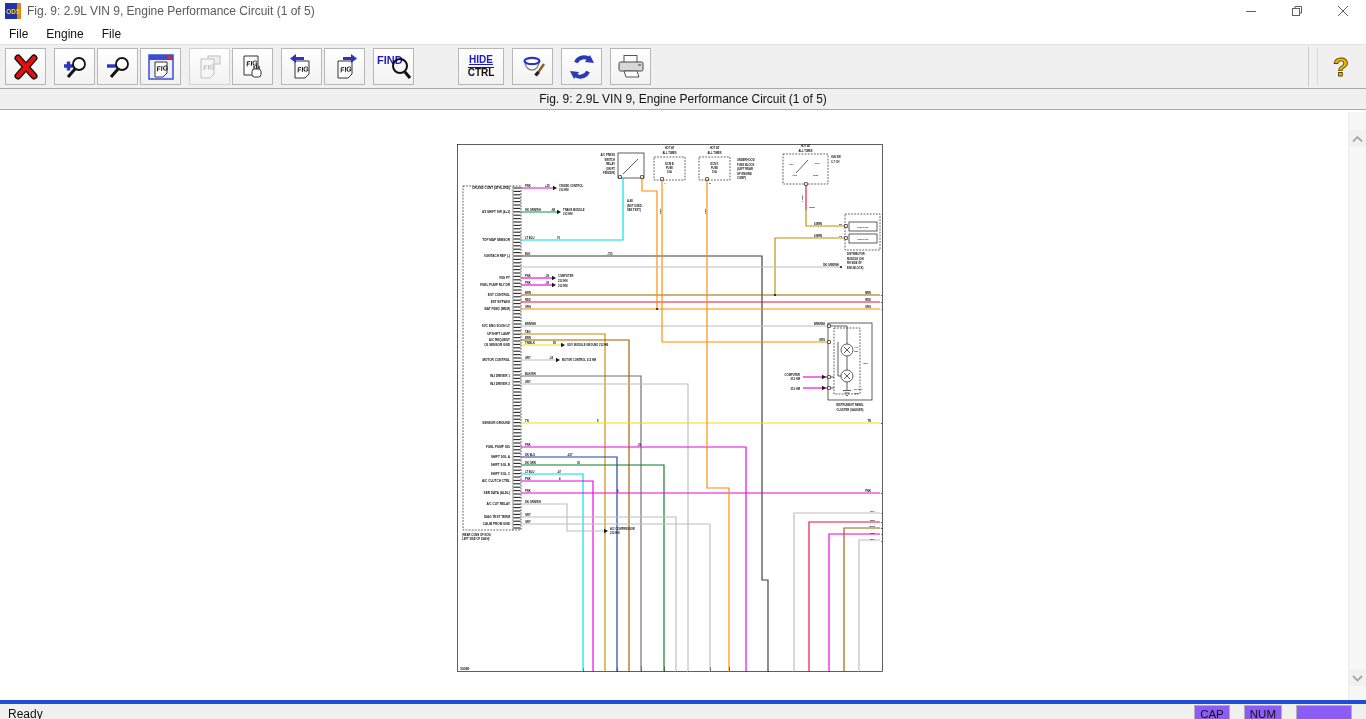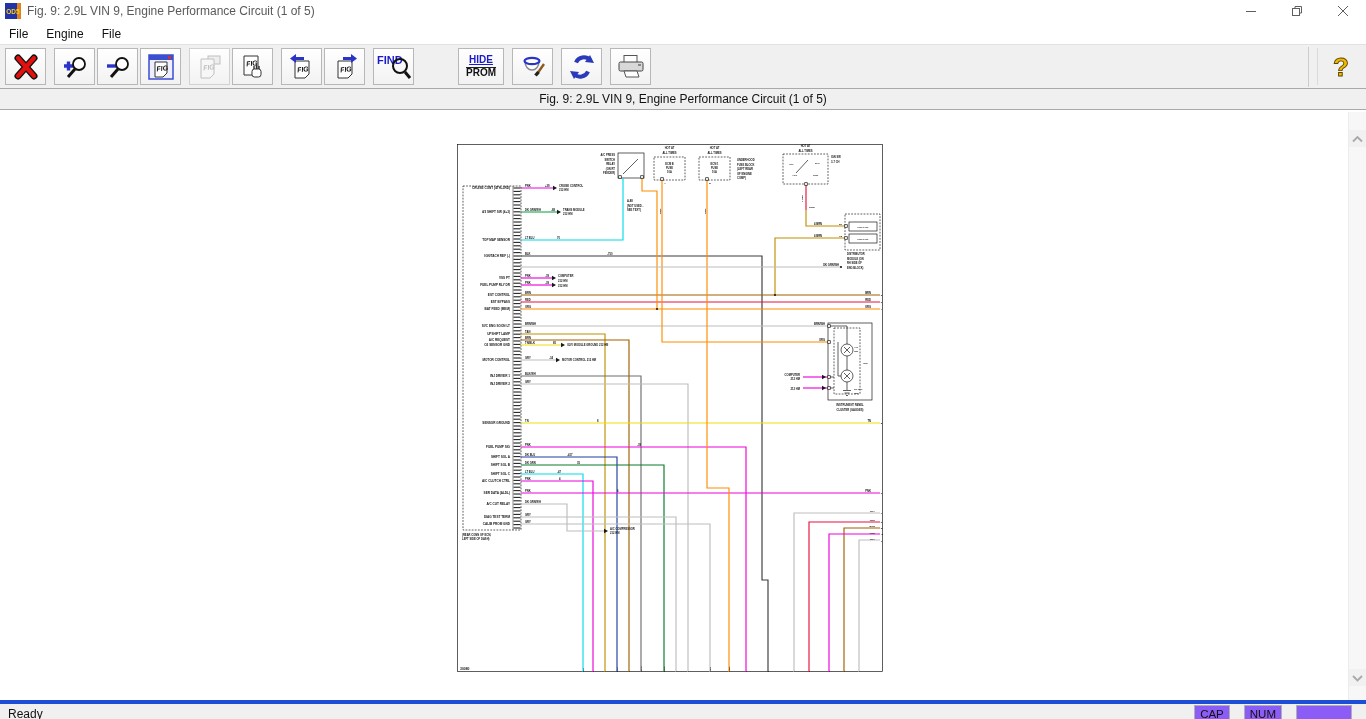--- a/index.html
+++ b/index.html
@@ -143,21 +143,21 @@
     <svg width="36" height="30">
       <text x="1" y="12" font-size="11" font-weight="700" fill="#1a1acc">FIND</text>
       <circle cx="24" cy="14" r="7" fill="none" stroke="#111" stroke-width="2"></circle>
       <line x1="29" y1="20" x2="34" y2="26" stroke="#111" stroke-width="3"></line>
     </svg>
   </div>
   <div class="tb-sep"></div>
   <div class="tb-btn tb-wide">
     <div class="hideshow">
       <span class="h">HIDE</span>
-      <span class="s">PROM</span>
+      <span class="s">CTRL</span>
     </div>
   </div>
   <div class="tb-sep"></div>
   <div class="tb-btn">
     <svg width="28" height="28">
       <path d="M6,8 C6,20 20,20 20,8" fill="#fff" stroke="#888" stroke-width="1.5"></path>
       <ellipse cx="13" cy="8" rx="7.5" ry="3.2" fill="#fff" stroke="#2a35c8" stroke-width="2.2"></ellipse>
       <line x1="18" y1="21" x2="25" y2="11" stroke="#8a5a20" stroke-width="2.4"></line>
       <line x1="16.5" y1="22.5" x2="19.5" y2="19" stroke="#222" stroke-width="3.4"></line>
     </svg>

